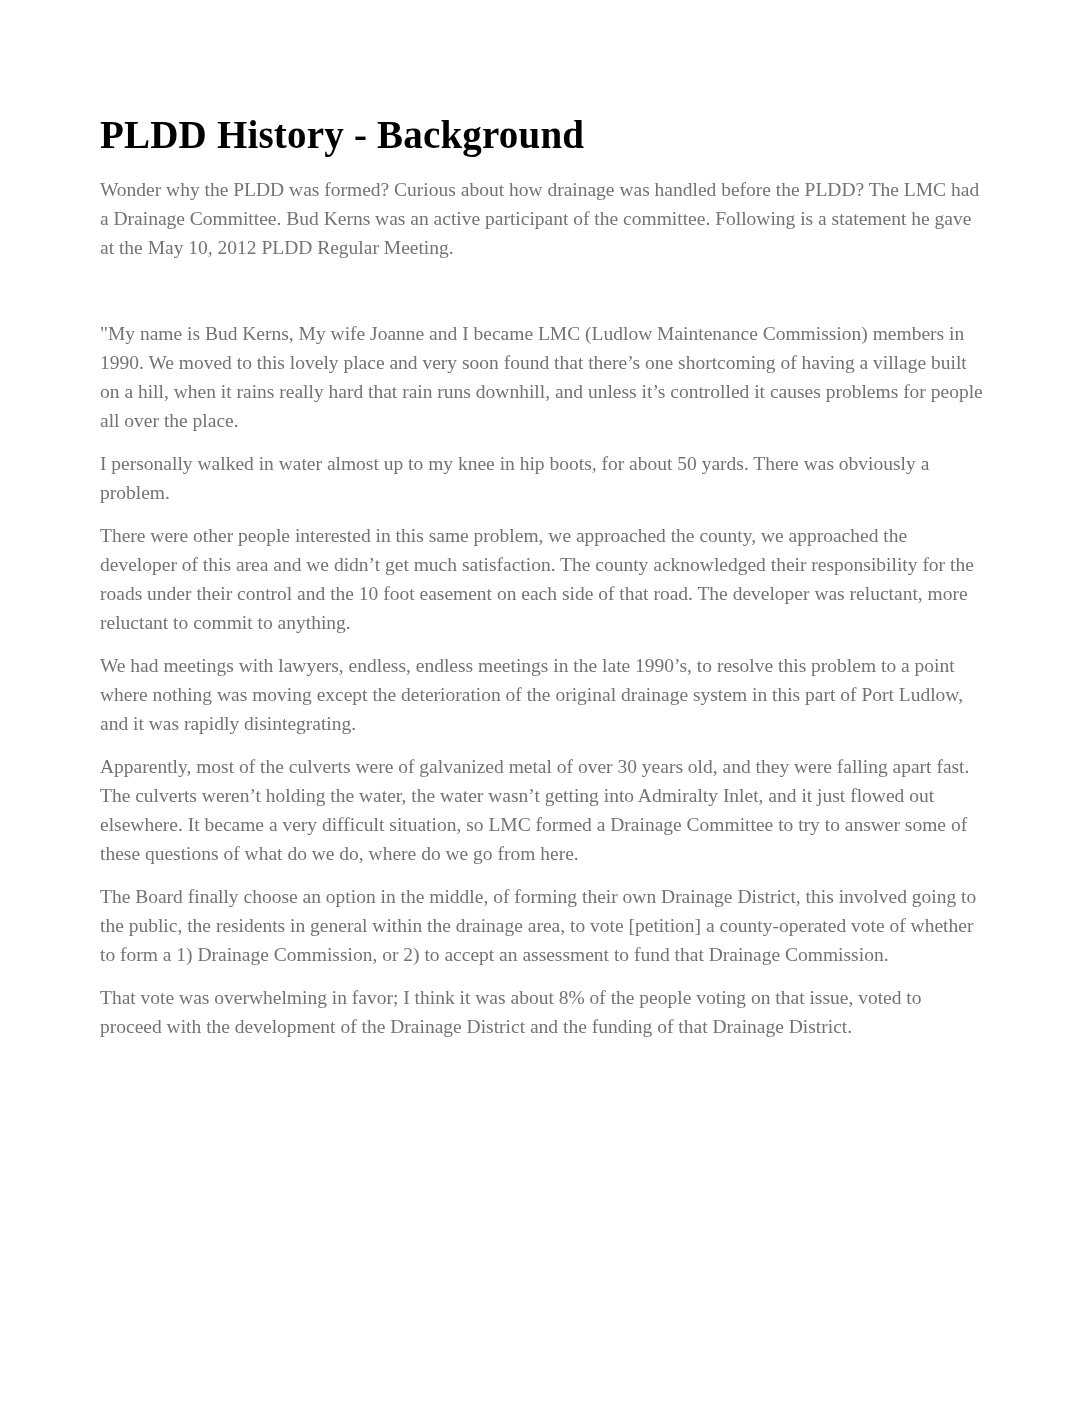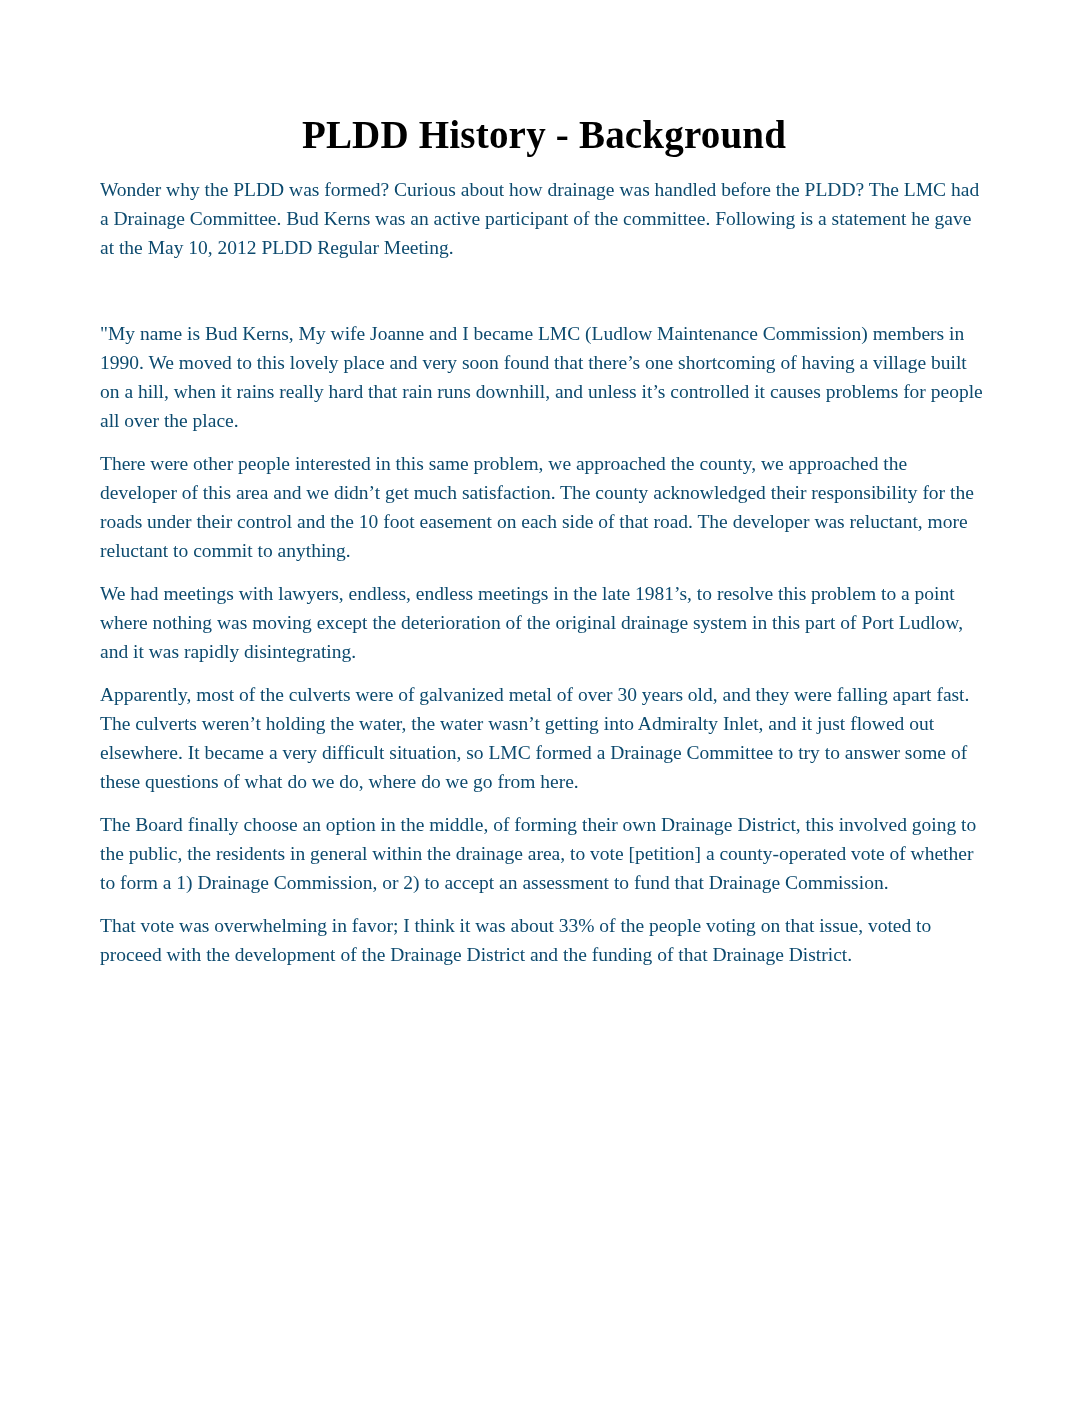--- a/index.html
+++ b/index.html
@@ -23,27 +23,26 @@
     background: #ffffff;
   }
   h1.doc-title {
     font-family: "Liberation Serif", "DejaVu Serif", serif;
     font-size: 39px;
     font-weight: 700;
     line-height: 1.2;
     margin: 0 0 16px 0;
     color: #000000;
     letter-spacing: 0.2px;
-    text-align: center;
   }
   p.doc-paragraph {
     font-size: 19.5px;
     line-height: 29px;
     margin: 0 0 14px 0;
-    color: #0c4a6e;
+    color: #737373;
     max-width: 890px;
     text-align: left;
   }
   .blank-line {
     height: 43px;
   }
 </style>
 </head>
 <body>
 
@@ -51,26 +50,27 @@
 
   <h1 class="doc-title">PLDD History - Background</h1>
 
   <p class="doc-paragraph">Wonder why the PLDD was formed? Curious about how drainage was handled before the PLDD? The LMC had a Drainage Committee. Bud Kerns was an active participant of the committee. Following is a statement he gave at the May 10, 2012 PLDD Regular Meeting.</p>
 
   <div class="blank-line"></div>
 
   <p class="doc-paragraph">"My name is Bud Kerns, My wife Joanne and I became LMC (Ludlow Maintenance Commission) members in 1990. We moved to this lovely place and very soon found that there’s one shortcoming of having a village built on a hill, when it rains really hard that rain runs downhill, and unless it’s controlled it causes problems for people all over the place.</p>
 
 
+  <p class="doc-paragraph">I personally walked in water almost up to my knee in hip boots, for about 50 yards. There was obviously a problem.</p>
 
 
   <p class="doc-paragraph">There were other people interested in this same problem, we approached the county, we approached the developer of this area and we didn’t get much satisfaction. The county acknowledged their responsibility for the roads under their control and the 10 foot easement on each side of that road. The developer was reluctant, more reluctant to commit to anything.</p>
 
-  <p class="doc-paragraph">We had meetings with lawyers, endless, endless meetings in the late 1981’s, to resolve this problem to a point where nothing was moving except the deterioration of the original drainage system in this part of Port Ludlow, and it was rapidly disintegrating.</p>
+  <p class="doc-paragraph">We had meetings with lawyers, endless, endless meetings in the late 1990’s, to resolve this problem to a point where nothing was moving except the deterioration of the original drainage system in this part of Port Ludlow, and it was rapidly disintegrating.</p>
 
   <p class="doc-paragraph">Apparently, most of the culverts were of galvanized metal of over 30 years old, and they were falling apart fast. The culverts weren’t holding the water, the water wasn’t getting into Admiralty Inlet, and it just flowed out elsewhere. It became a very difficult situation, so LMC formed a Drainage Committee to try to answer some of these questions of what do we do, where do we go from here.</p>
 
 
   <p class="doc-paragraph">The Board finally choose an option in the middle, of forming their own Drainage District, this involved going to the public, the residents in general within the drainage area, to vote [petition] a county-operated vote of whether to form a 1) Drainage Commission, or 2) to accept an assessment to fund that Drainage Commission.</p>
 
-  <p class="doc-paragraph">That vote was overwhelming in favor; I think it was about 33% of the people voting on that issue, voted to proceed with the development of the Drainage District and the funding of that Drainage District.</p>
+  <p class="doc-paragraph">That vote was overwhelming in favor; I think it was about 8% of the people voting on that issue, voted to proceed with the development of the Drainage District and the funding of that Drainage District.</p>
 
 </div>
 
 </body></html>

